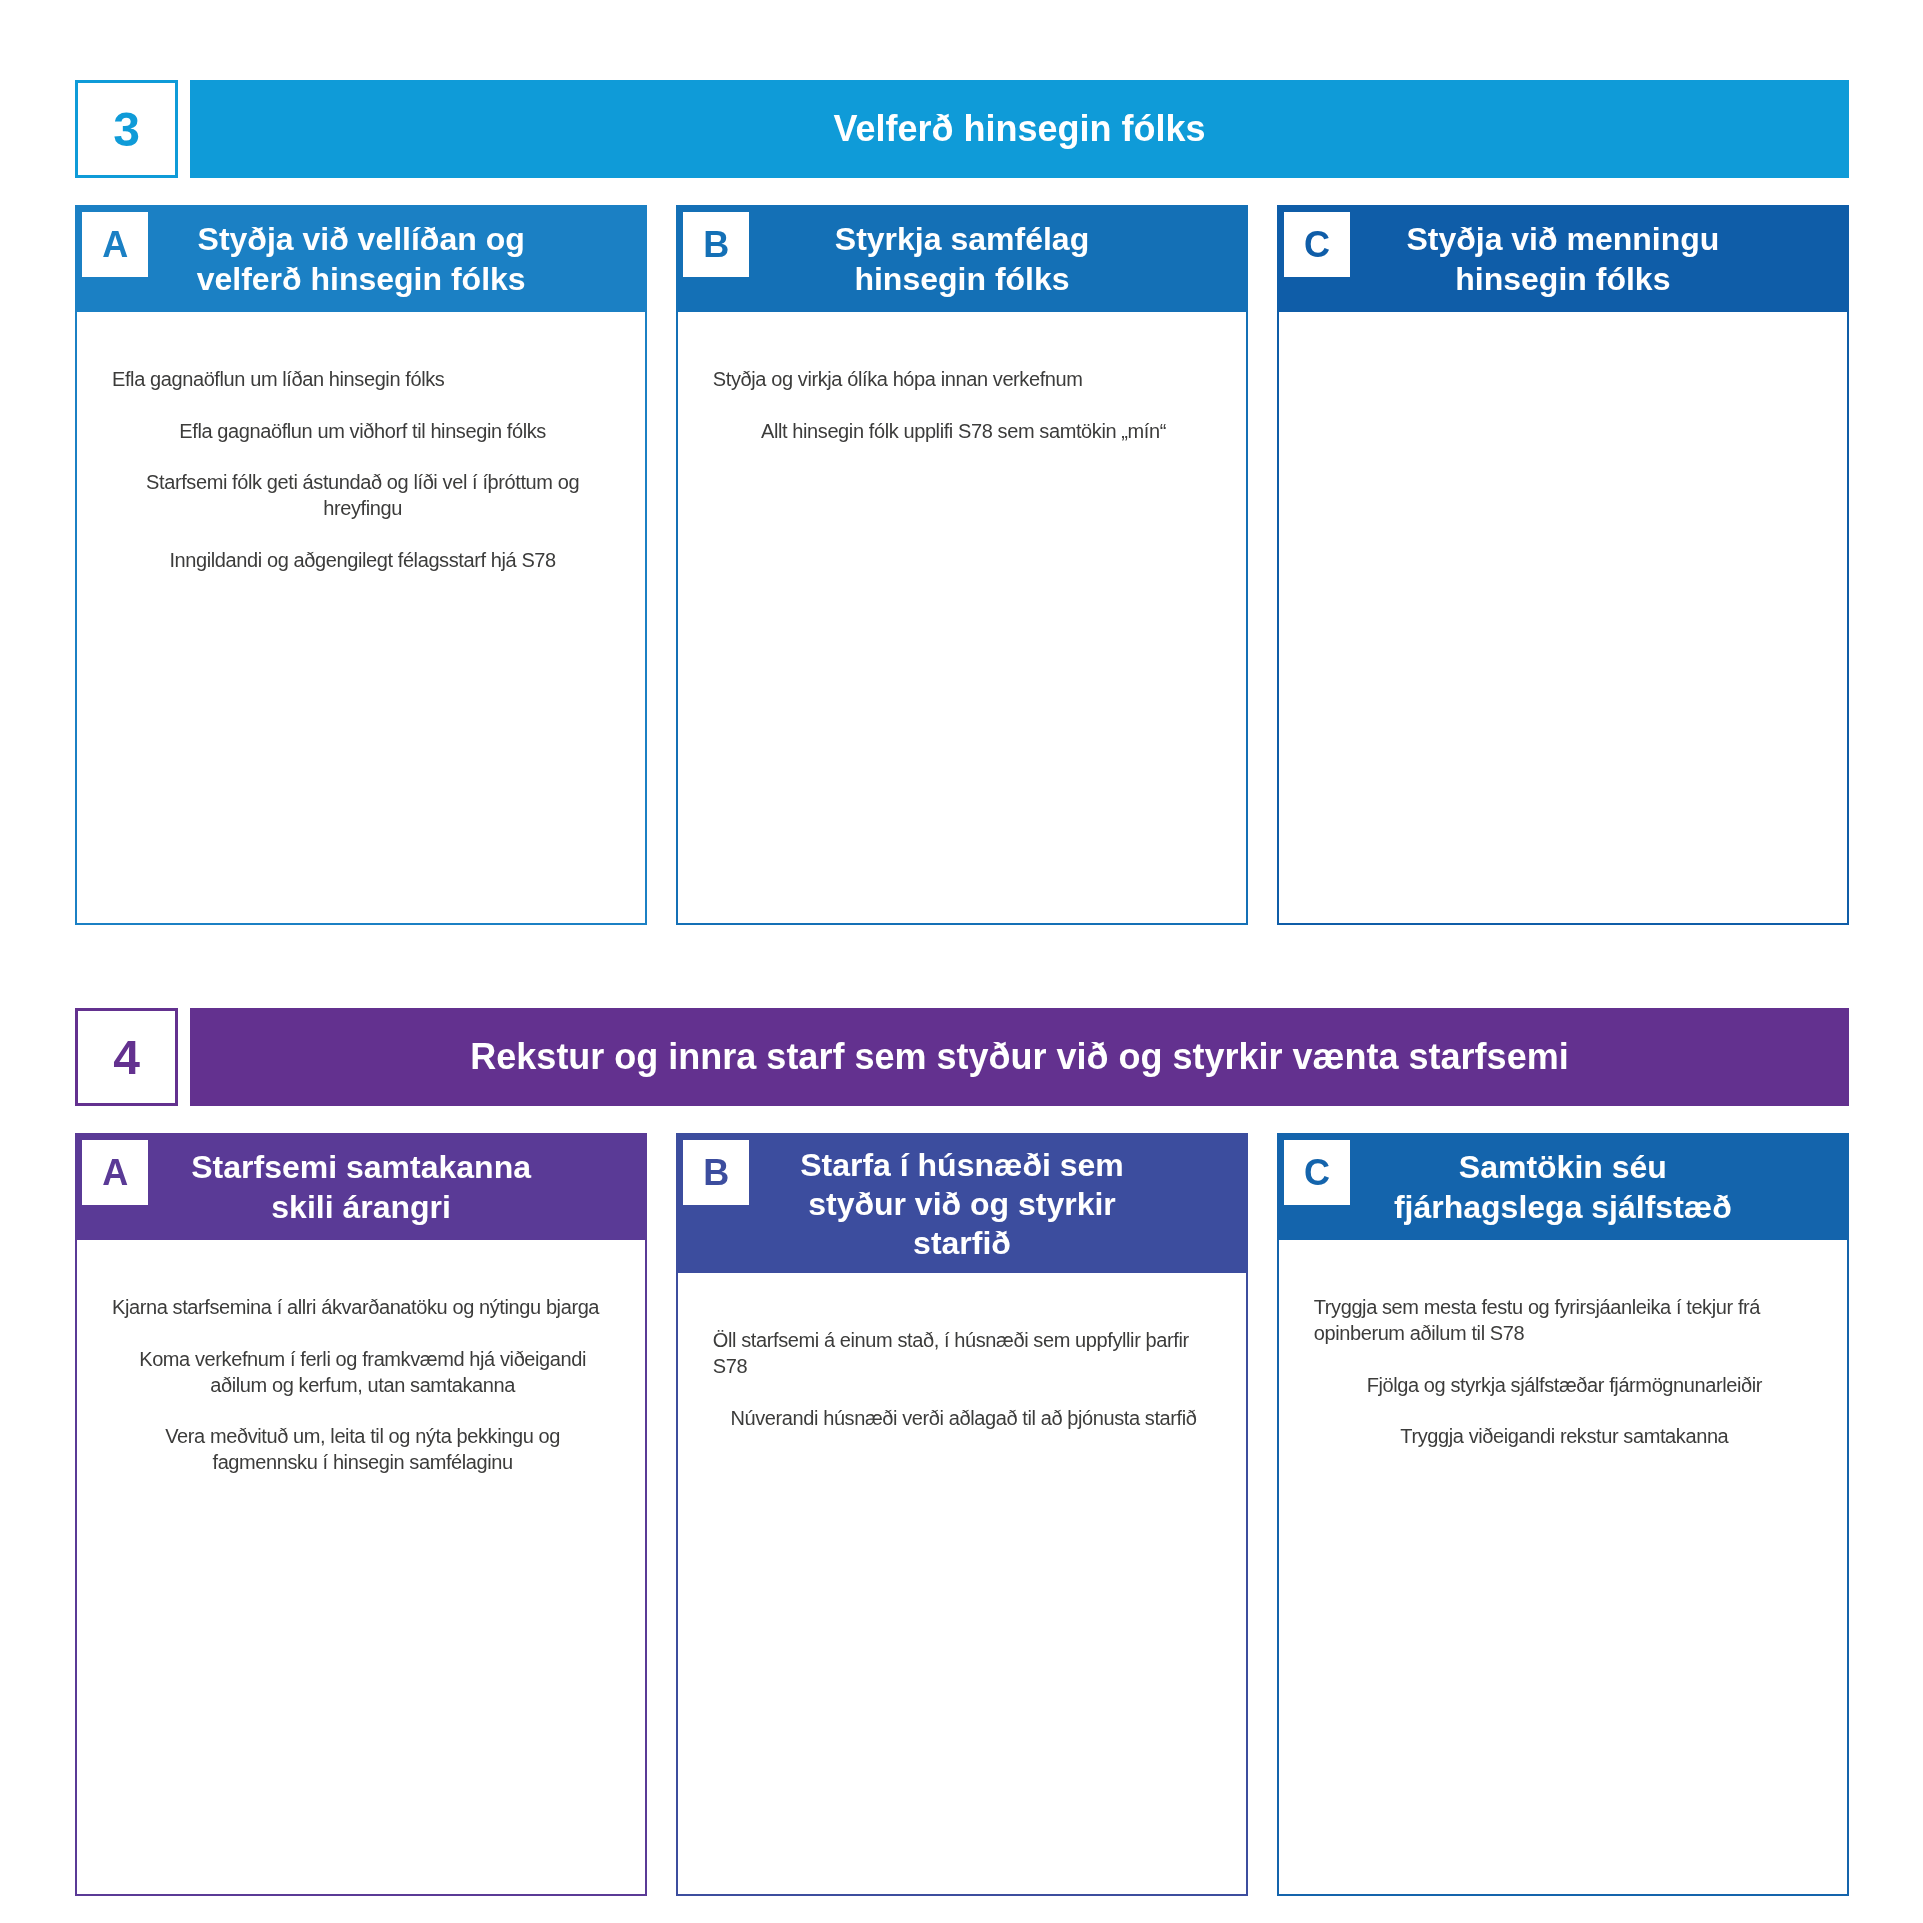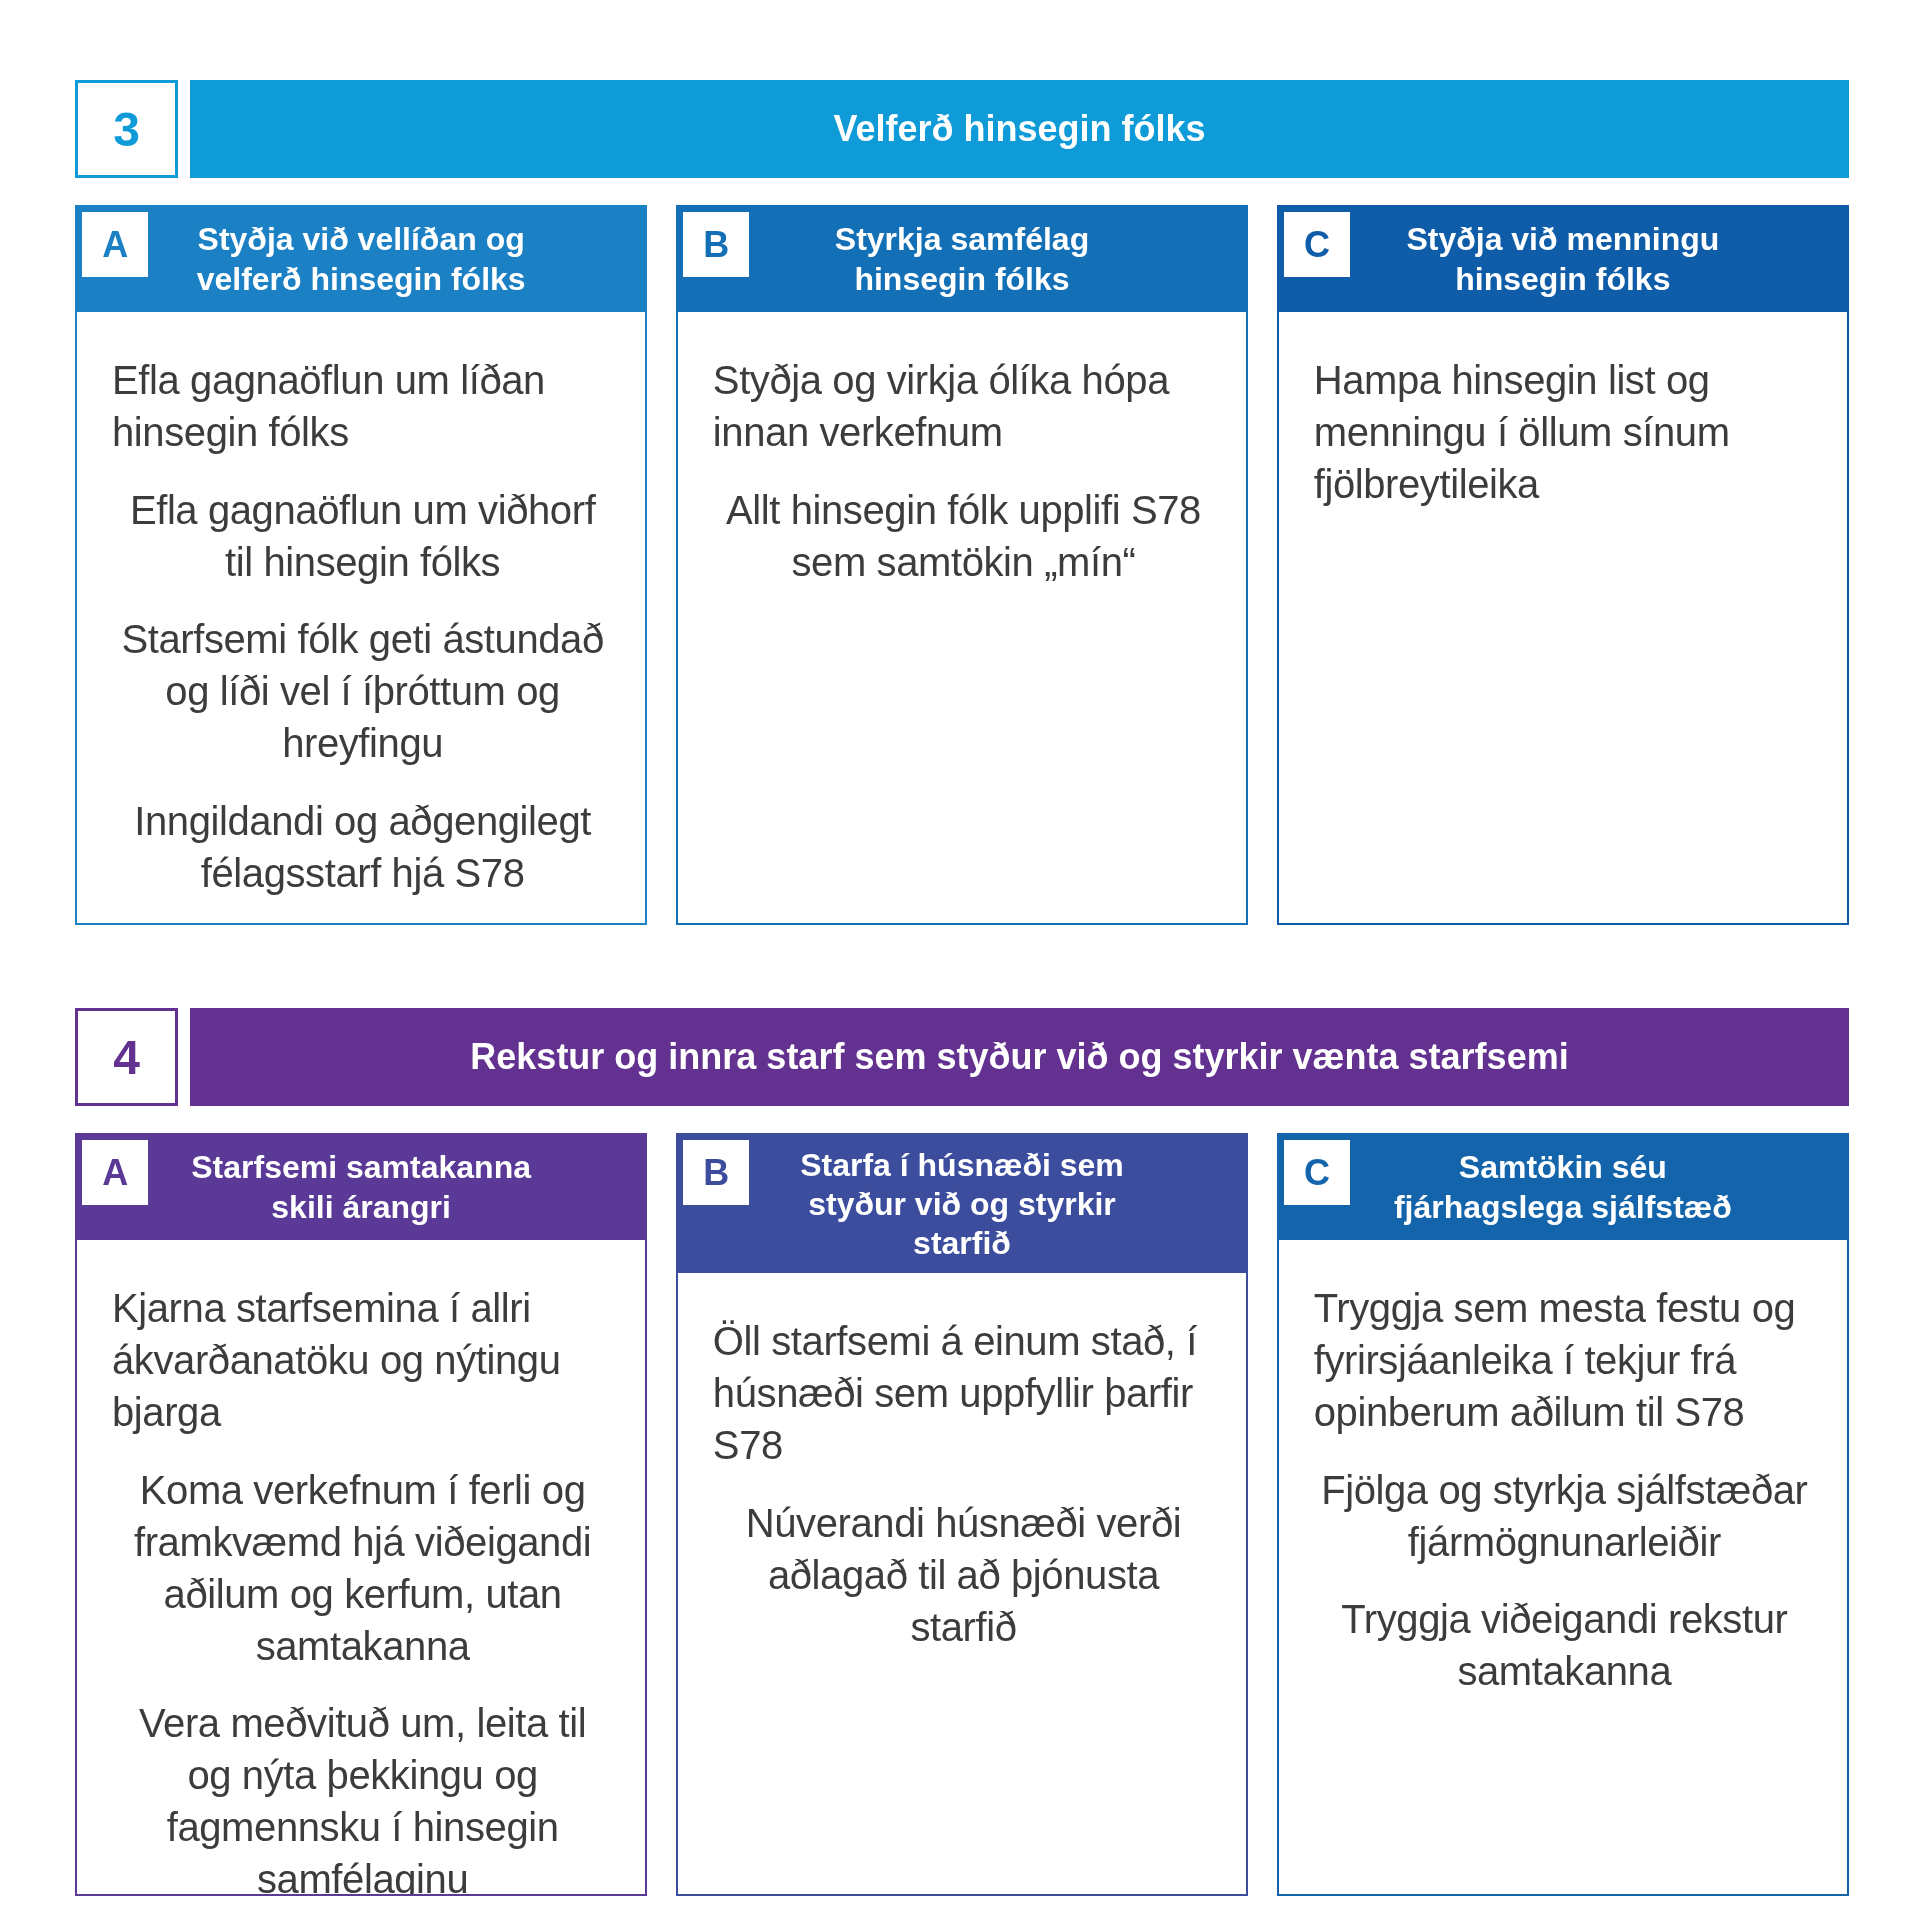--- a/index.html
+++ b/index.html
@@ -64,23 +64,24 @@
     position: absolute;
     top: 5.3px; left: 5.3px;
     width: 66px; height: 65px;
     background: #ffffff;
     color: var(--c);
     font-size: 36px; font-weight: 700;
     display: flex; align-items: center; justify-content: center;
   }
   .card-body {
     padding: 42px 32px 30px 35px;
-    font-size: 40px;
+    font-size: 20px;
     line-height: 1.3;
     letter-spacing: -0.4px;
+    margin-top: 12px;
   }
   .card-body p + p { margin-top: 25.6px; text-align: center; }
 </style>
 </head>
 <body>
 
 <div class="page">
 
   <div class="section sec-3" style="--c: #0f9bd8;">
     <div class="section-header">
@@ -113,23 +114,20 @@
           <p>Styðja og virkja ólíka hópa innan verkefnum</p>
           <p>Allt hinsegin fólk upplifi S78 sem samtökin „mín“</p>
         </div>
       </div>
 
       <div class="card" style="--c: #0f5da8;">
         <div class="card-header">
           <span class="badge">C</span>
           <span>Styðja við menningu
 hinsegin fólks</span>
-        </div>
-        <div class="card-body">
-          <p>Hampa hinsegin list og menningu í öllum sínum fjölbreytileika</p>
         </div>
       </div>
 
     </div>
   </div>
 
   <div class="section sec-4" style="--c: #63318f;">
     <div class="section-header">
       <div class="num-box">4</div>
       <div class="title-bar">Rekstur og innra starf sem styður við og styrkir vænta starfsemi</div>

